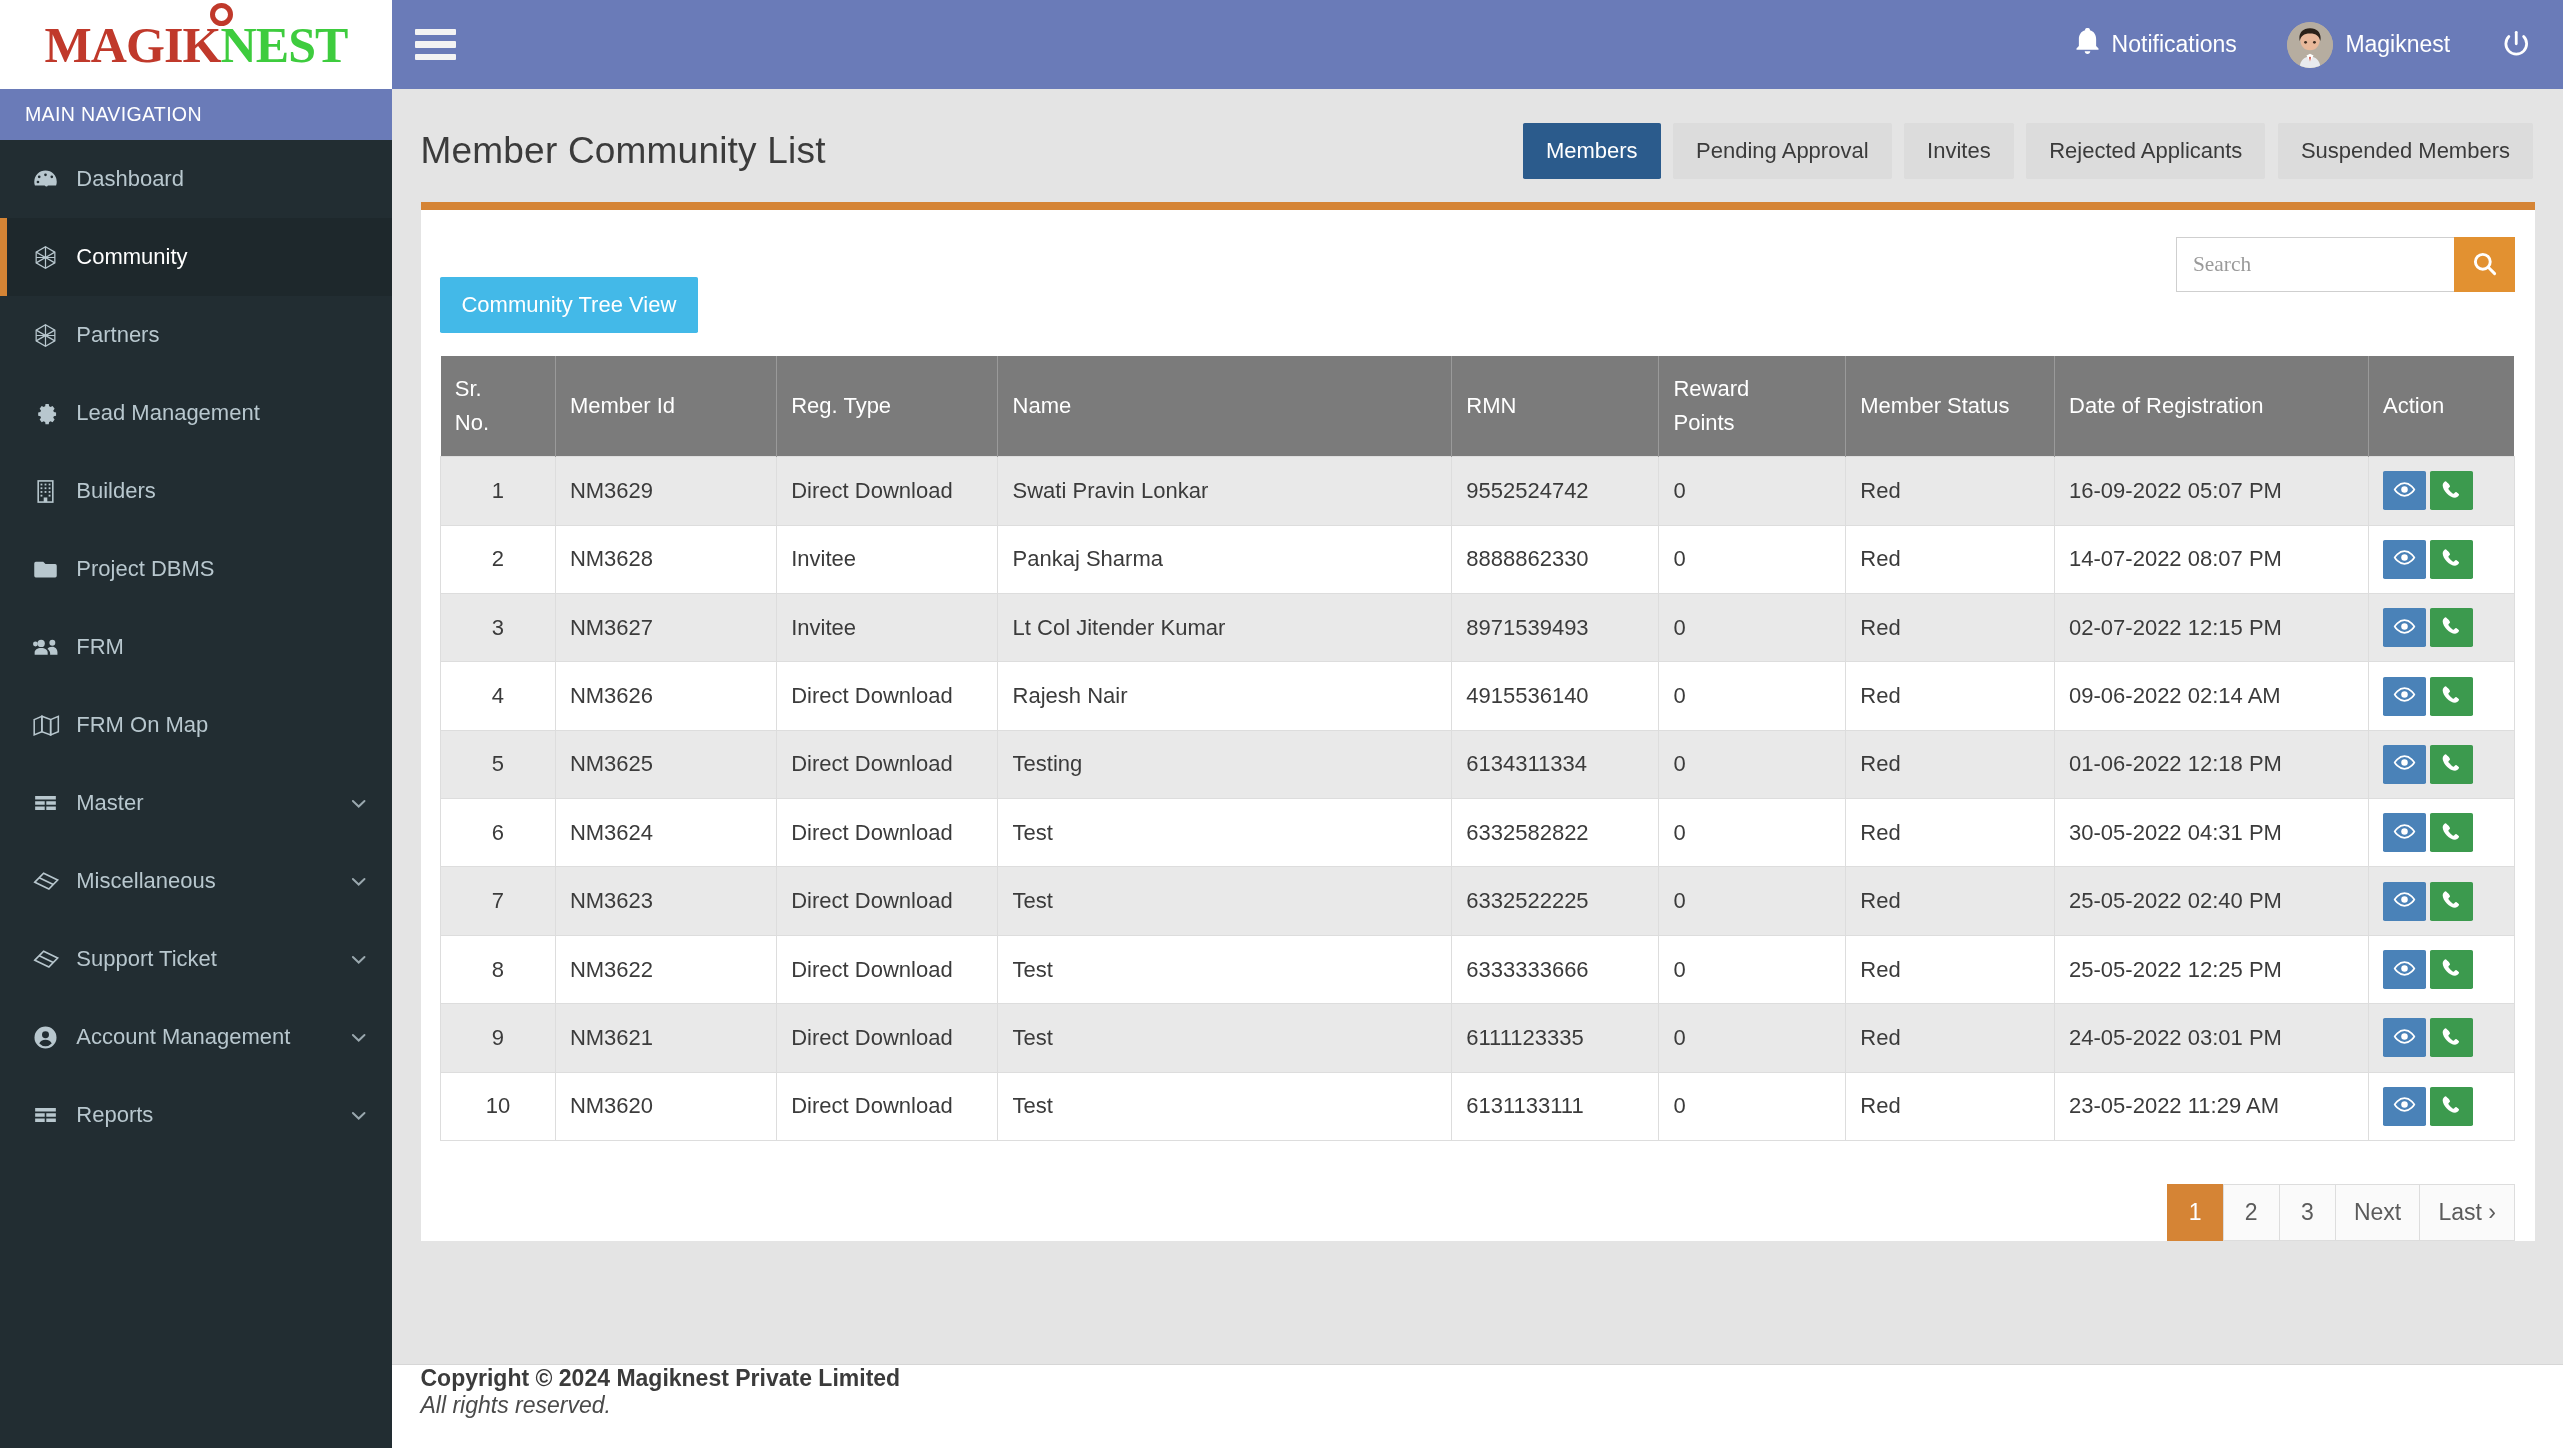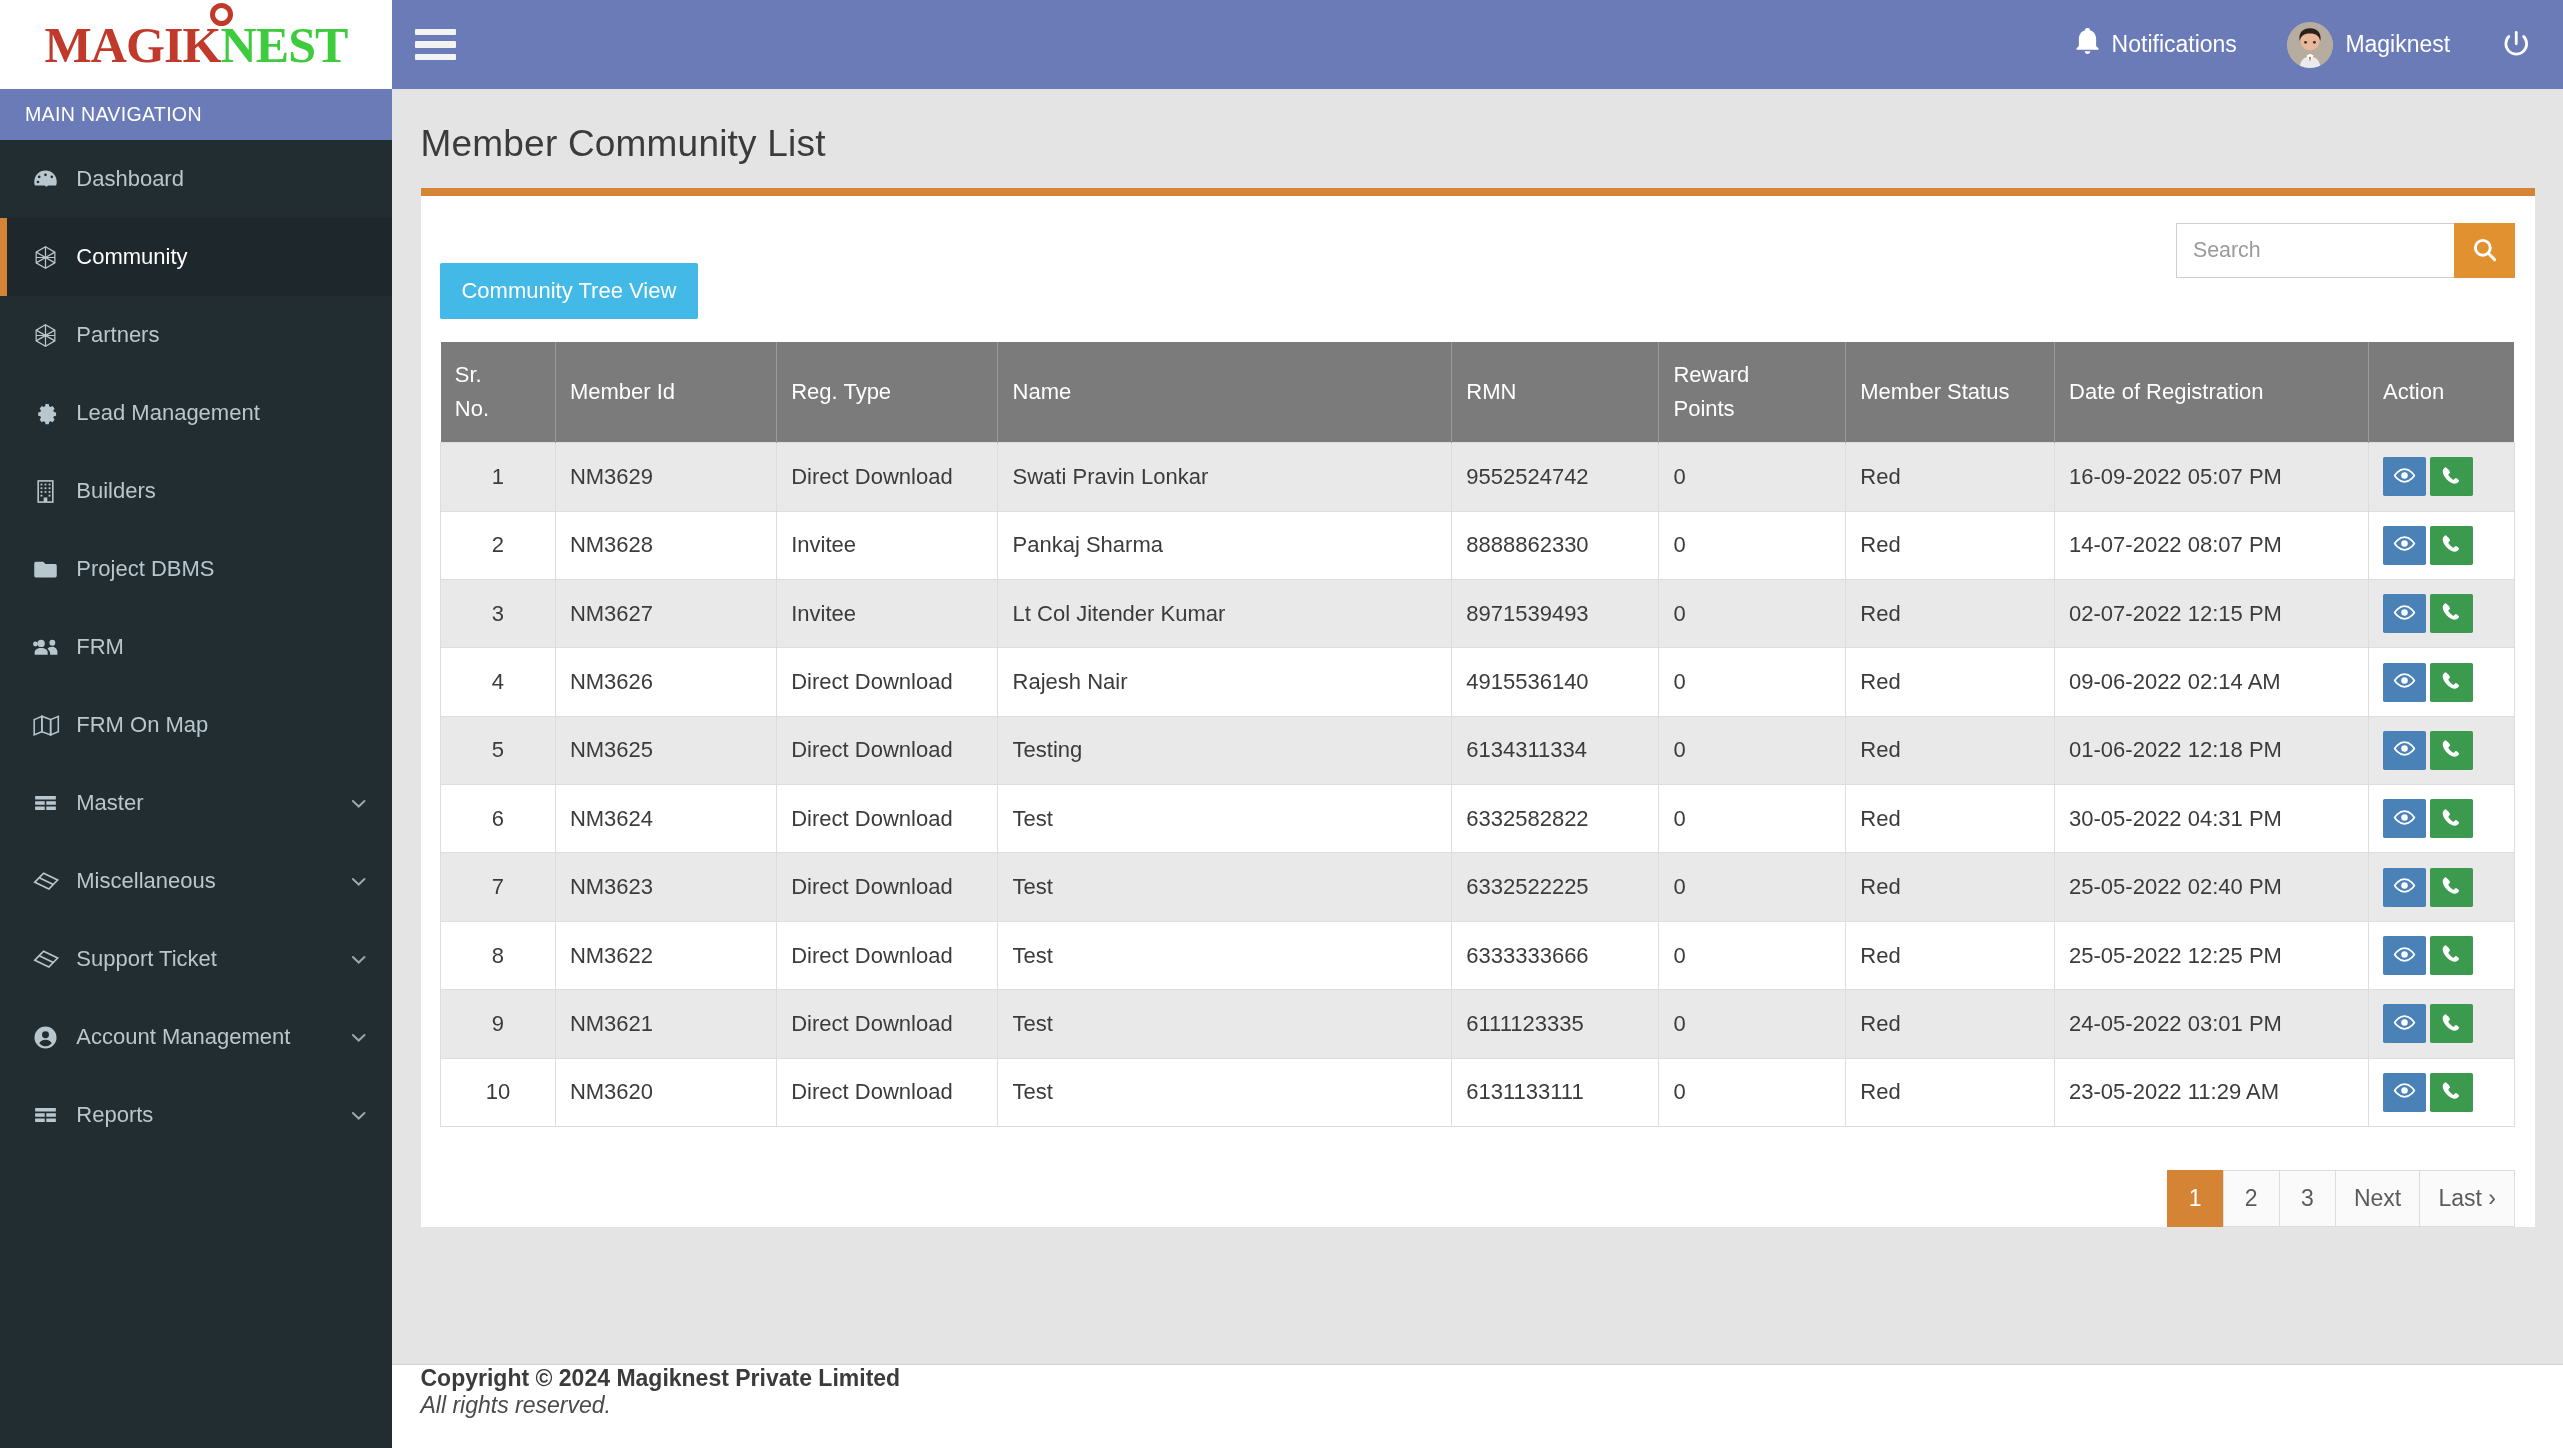--- a/index.html
+++ b/index.html
@@ -120,21 +120,21 @@
   .btn-tree {
     background: #43b9e8; color: #ffffff; border: none;
     font-size: 22px; padding: 15px 21.4px; cursor: pointer; border-radius: 1.8px;
     font-family: Liberation Sans, sans-serif;
     margin-top: 40px;
   }
   .search-wrap { margin-left: auto; display: flex; }
   .search-input {
     width: 278px; height: 55px; border: 0.9px solid #cfcfcf; border-right: none;
     padding: 0 16px; font-size: 21.4px; color: #ec4899; background: #fff; outline: none;
-    font-family: Liberation Sans, sans-serif;
+    font-family: Liberation Serif, serif;
   }
   .search-input::placeholder { color: #9a9a9a; }
   .search-btn {
     width: 61px; height: 55px; background: #e29131; border: none;
     display: flex; align-items: center; justify-content: center; cursor: pointer;
   }
 
   
   table.grid { border-collapse: collapse; width: 100%; table-layout: fixed; }
   table.grid thead th {
@@ -395,20 +395,27 @@
           <svg width="28.5" height="30" viewBox="0 0 24 26" fill="none" stroke="#ffffff" stroke-width="2.4" stroke-linecap="round">
             <path d="M12 2v10"></path>
             <path d="M18.4 5.6a9 9 0 1 1-12.8 0"></path>
           </svg>
         </div>
       </div>
     </header>
 
     <div class="page-head">
       <h1 class="page-title">Member Community List</h1>
+      <div class="tabs" id="tabList">
+          <div class="tab active">Members</div>
+          <div class="tab">Pending Approval</div>
+          <div class="tab">Invites</div>
+          <div class="tab">Rejected Applicants</div>
+          <div class="tab">Suspended Members</div>
+        </div>
     </div>
 
     <section class="panel">
 
       <div class="panel-toolbar">
         <button class="btn-tree">Community Tree View</button>
         <div class="search-wrap">
           <input class="search-input" type="text" placeholder="Search" style="">
           <button class="search-btn">
             <span>

